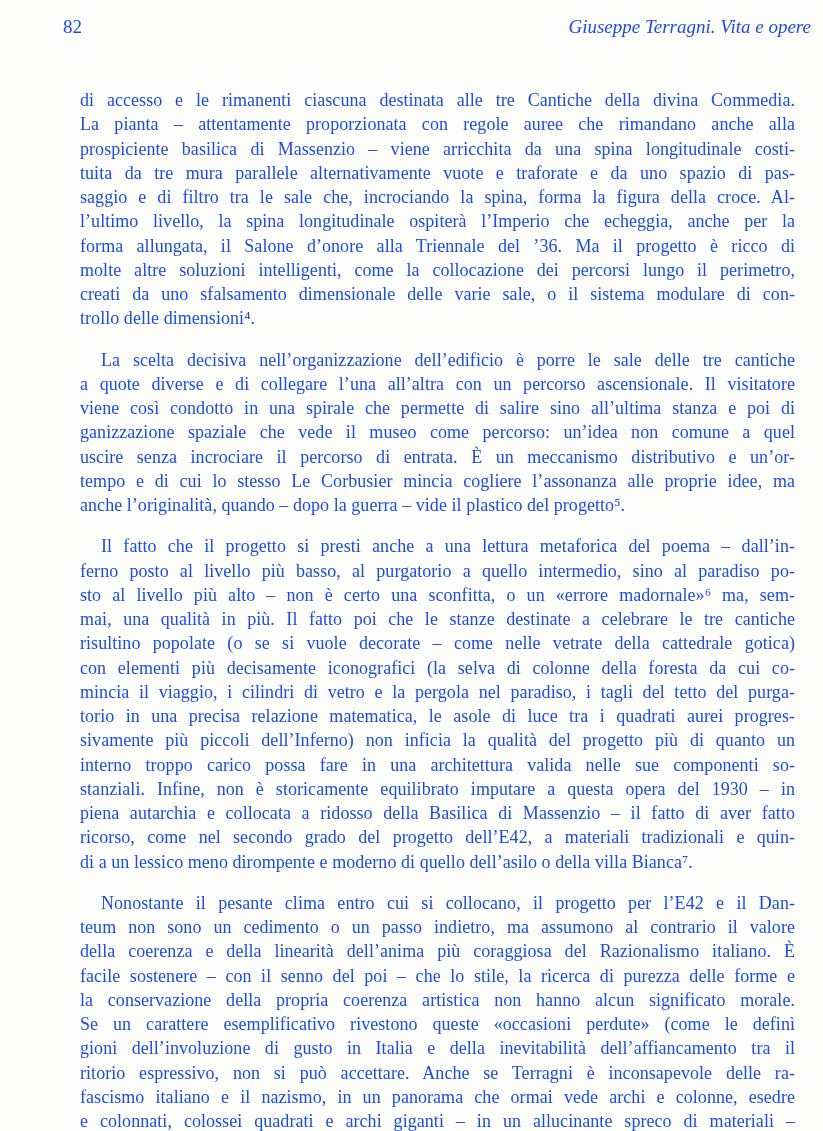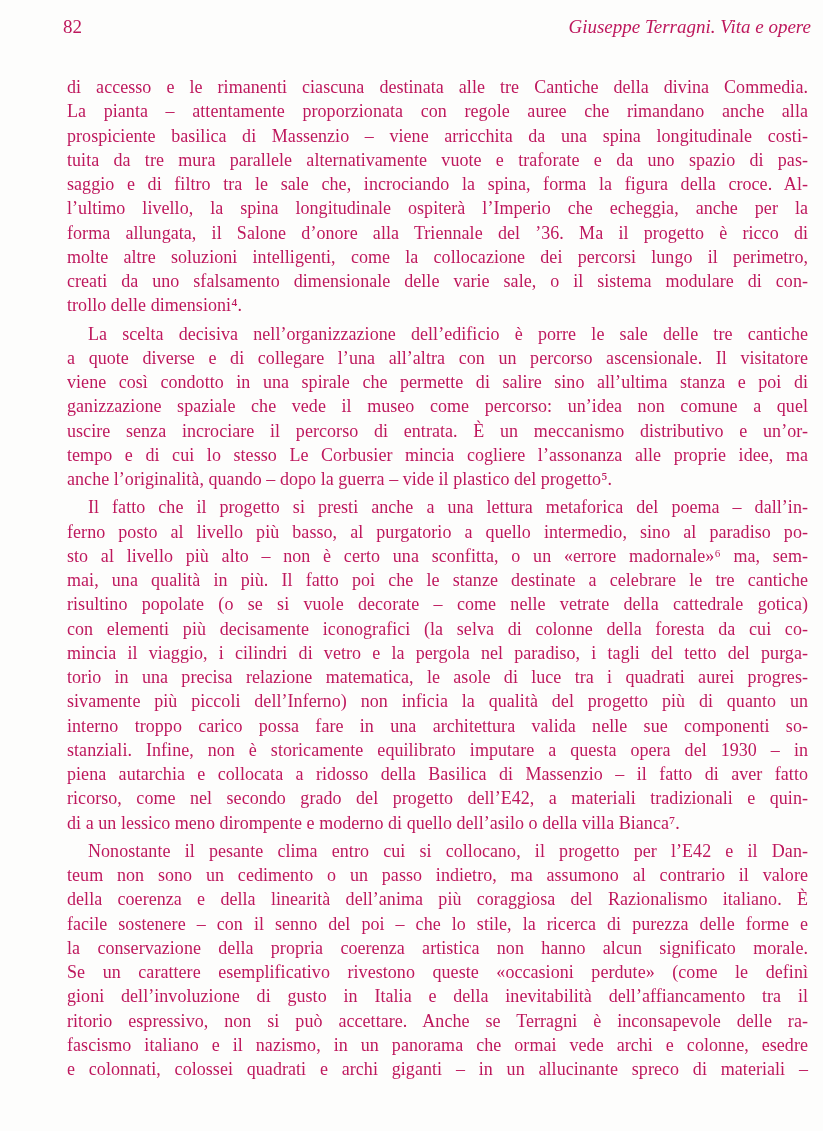--- a/index.html
+++ b/index.html
@@ -10,21 +10,21 @@
     width: 823px;
     height: 1131px;
     background: #fdfdfc;
     overflow: hidden;
   }
   .page {
     position: relative;
     width: 823px;
     height: 1131px;
     font-family: "Liberation Serif", "DejaVu Serif", serif;
-    color: #be185d;
+    color: #1d4ed8;
     box-sizing: border-box;
   }
   .header {
     position: absolute;
     top: 16px;
     left: 63px;
     right: 12px;
     display: flex;
     justify-content: space-between;
     align-items: baseline;
@@ -39,21 +39,21 @@
   .text-block {
     position: absolute;
     top: 71px;
     left: 63px;
     width: 749px;
     font-size: 18px;
     line-height: 24.25px;
     letter-spacing: 0.05px;
   }
   .para {
-    margin: 4px;
+    margin: 17px;
   }
   .line {
     text-align: justify;
     text-align-last: justify;
   }
   .line.para-end {
     text-align-last: left;
   }
   .line.first-line {
     text-indent: 21px;

